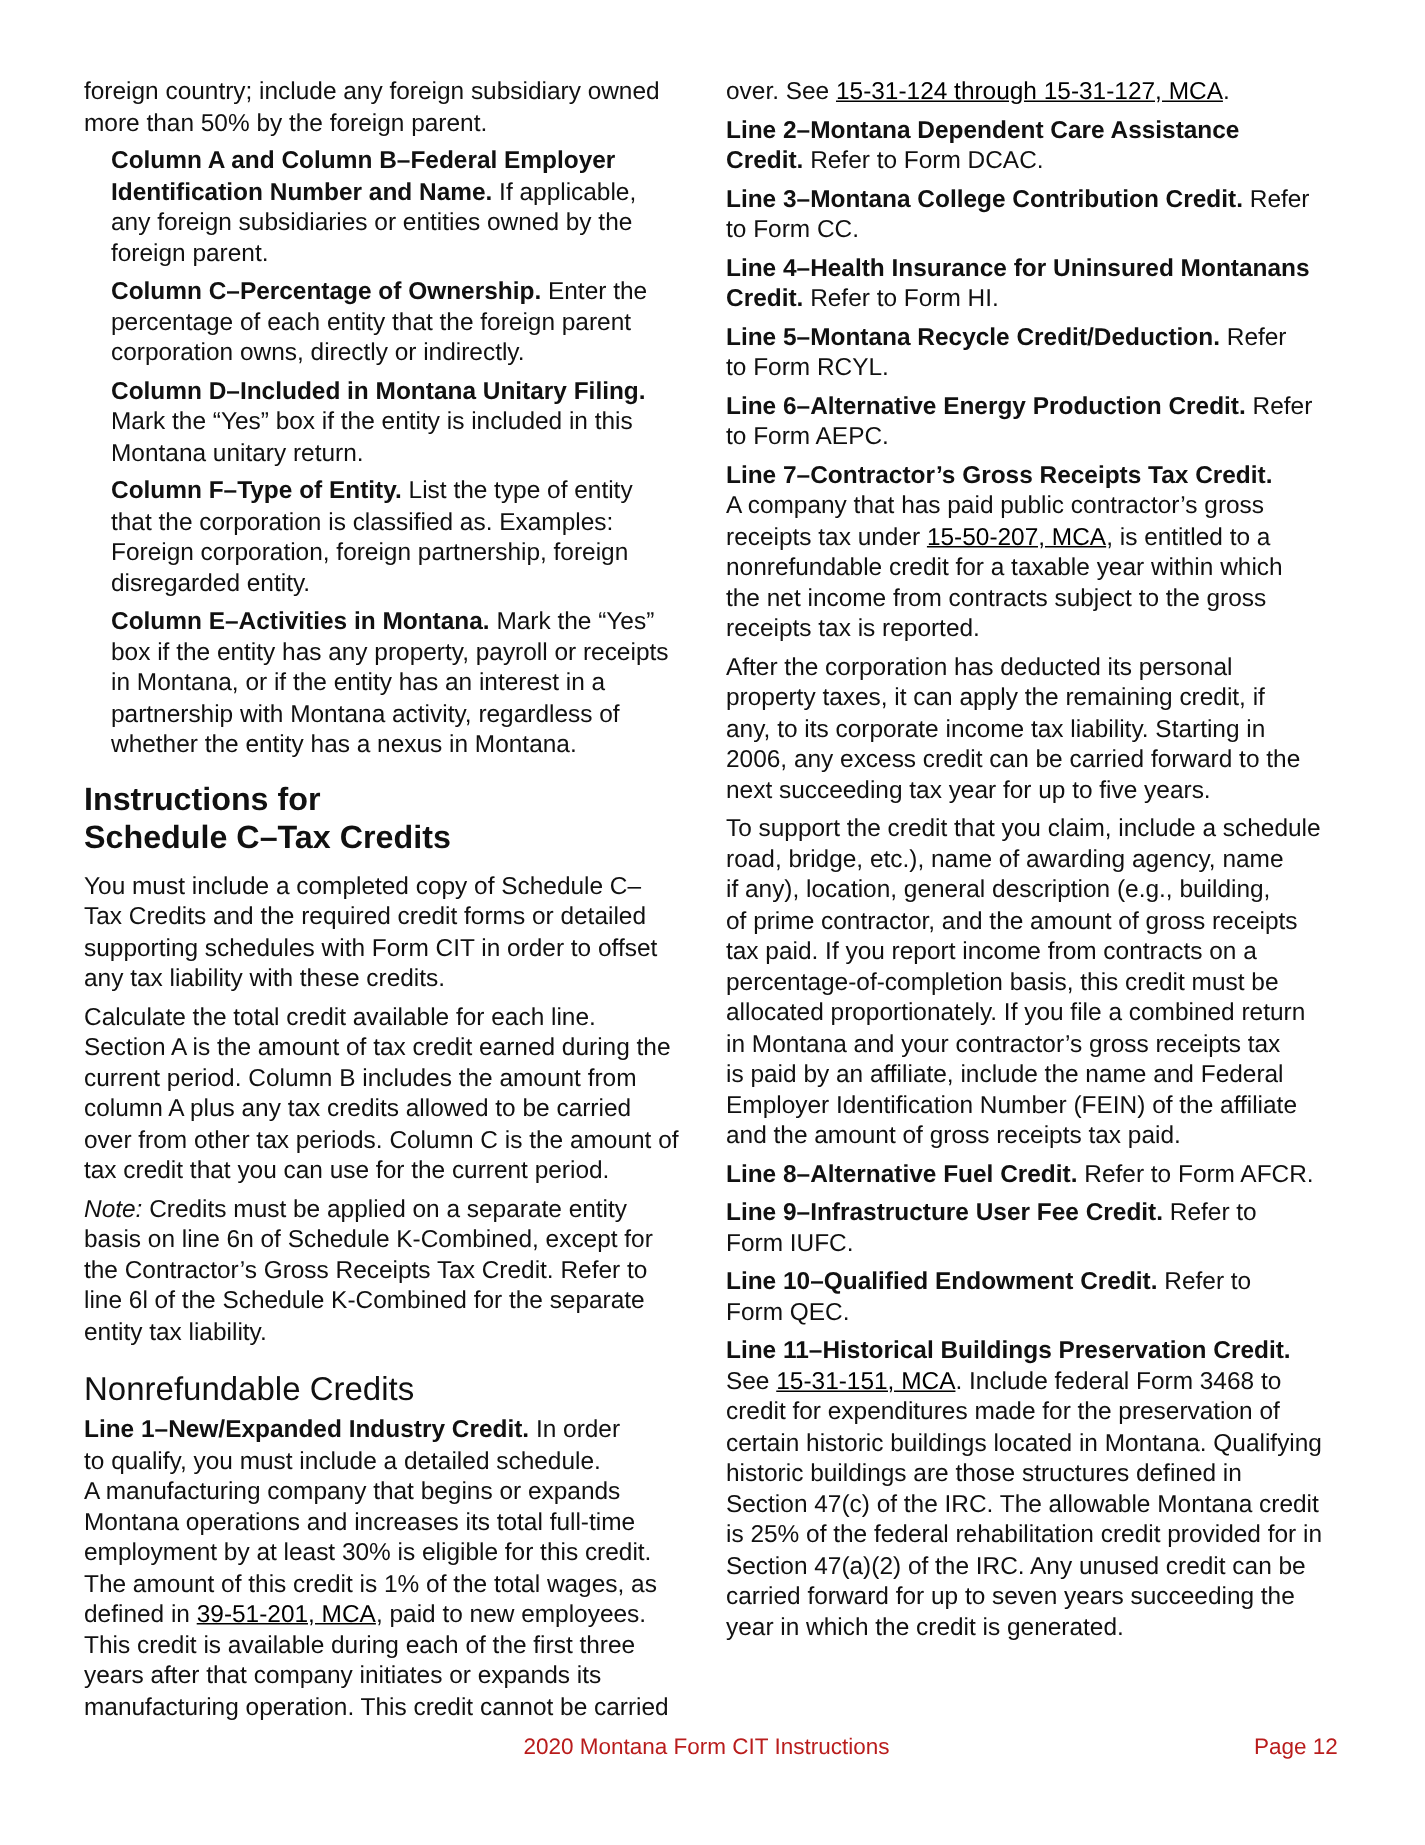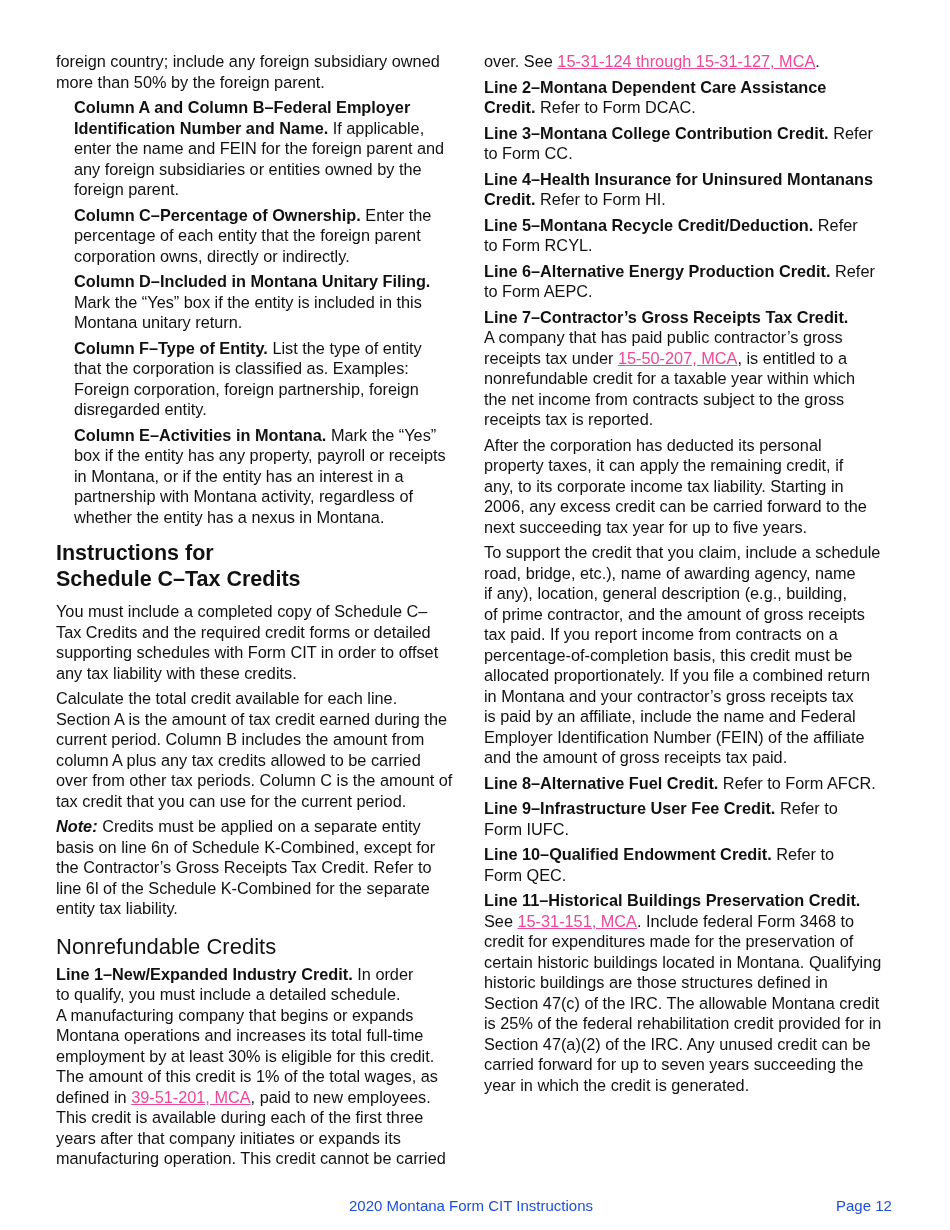--- a/index.html
+++ b/index.html
@@ -4,42 +4,41 @@
 <style>
   html, body { margin:0; padding:0; background:#ffffff; }
   body { width:950px; height:1230px; position:relative; overflow:hidden;
          font-family:"Liberation Sans", sans-serif; color:#111; }
   .col { position:absolute; top:51px; font-size:16.3px; line-height:20.5px; }
   .col-left { left:56px; width:414px; }
   .col-right { left:484px; width:420px; }
   .p { margin:0 0 5px 0; }
   .ind { padding-left:18px; }
   .b { font-weight:bold; }
-  .i { font-style:italic;font-weight:bold; }
+  .i { font-style:italic; }
   .line { display:block; white-space:nowrap; }
-  a.lnk { color:#ec4899; }
+  a.lnk { color:#000000; }
   h2.big { font-size:21.5px; line-height:25.5px; font-weight:bold; margin:14px 0 9px 0; }
   h3.mid { font-size:22px; line-height:23px; font-weight:normal; margin:16px 0 6px 0; }
-  .footer { position:absolute; top:1197px; font-size:15px; color:#1d4ed8; }
+  .footer { position:absolute; top:1156px; font-size:15px; color:#b91c1c; }
   .footer-title { left:349px; }
   .footer-page { left:836px; }
 </style>
 </head>
 <body>
 
 <div class="col col-left">
   <div class="p">
     <span class="line">foreign country; include any foreign subsidiary owned</span>
     <span class="line">more than 50% by the foreign parent.</span>
   </div>
 
   <div class="p ind">
     <span class="line"><span class="b">Column A and Column B–Federal Employer</span></span>
     <span class="line"><span class="b">Identification Number and Name.</span><span> If applicable,</span></span>
-    <span class="line">enter the name and FEIN for the foreign parent and</span>
     <span class="line">any foreign subsidiaries or entities owned by the</span>
     <span class="line">foreign parent.</span>
   </div>
 
   <div class="p ind">
     <span class="line"><span class="b">Column C–Percentage of Ownership.</span><span> Enter the</span></span>
     <span class="line">percentage of each entity that the foreign parent</span>
     <span class="line">corporation owns, directly or indirectly.</span>
   </div>
 

